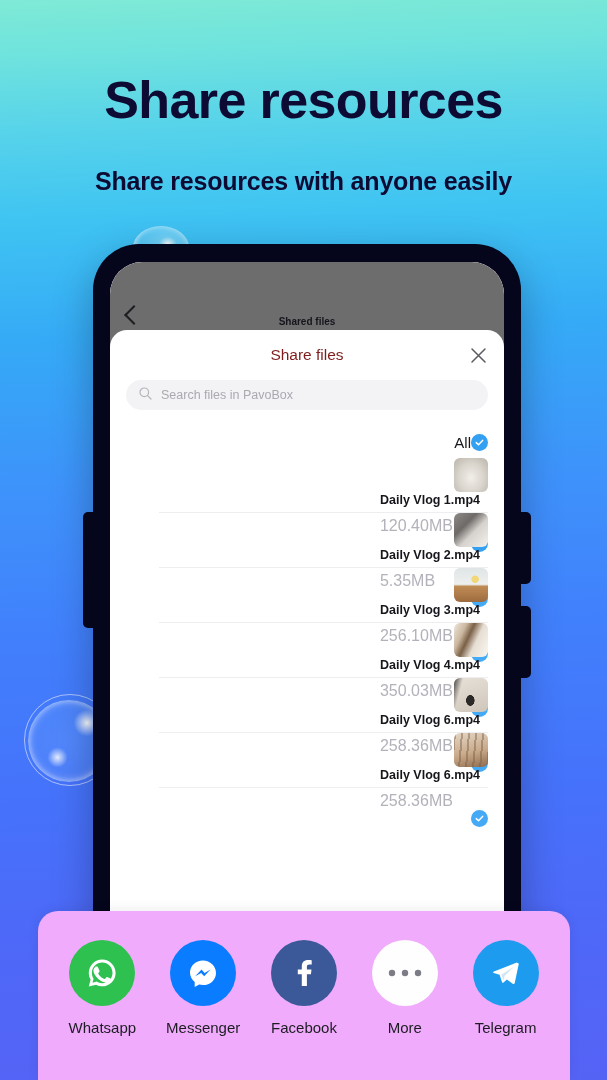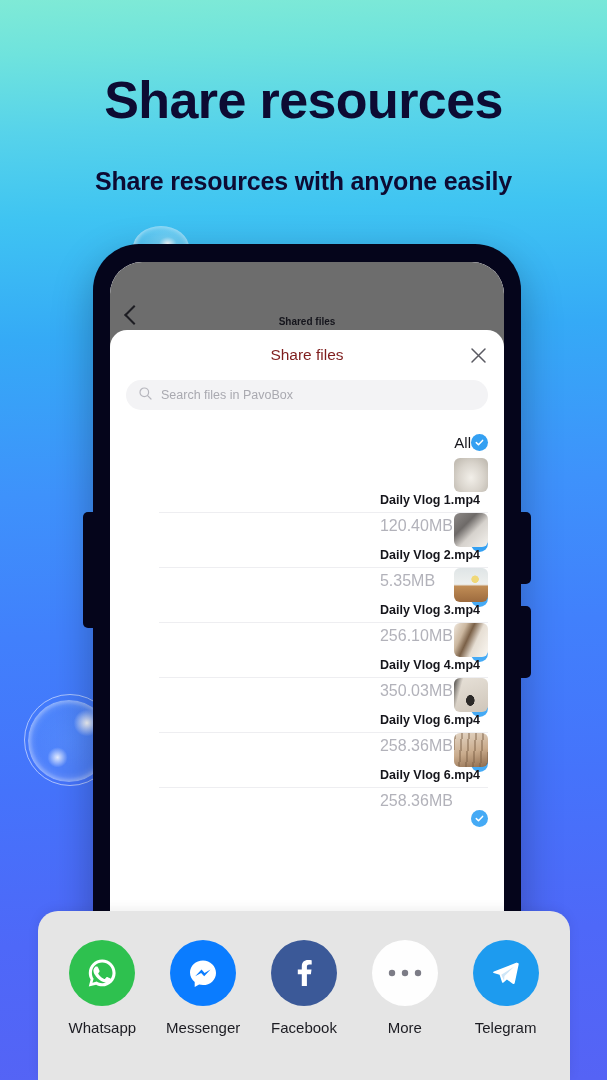--- a/index.html
+++ b/index.html
@@ -134,21 +134,21 @@
   .check {
     width:17px; height:17px; border-radius:50%; background:#34a0f2;
     display:flex; align-items:center; justify-content:center; flex:0 0 auto;
     cursor:pointer;
   }
   .check.lighter { background:#45aaf5; }
 
   
   .share-bar {
     position:absolute; left:38px; top:911px; width:532px; height:169px;
-    background:#e5e5e5; border-radius:20px 20px 0 0;
+    background:#f0abfc; border-radius:20px 20px 0 0;
     box-shadow:0 -2px 12px rgba(0,0,0,.07);
     display:flex; justify-content:space-around; align-items:flex-start;
     padding:29px 14px 0 14px;
     text-align:center;
   }
   .share-item {
     width:92px; display:flex; flex-direction:column; align-items:center; cursor:pointer;
   }
   .share-circle {
     width:66px; height:66px; border-radius:50%;

